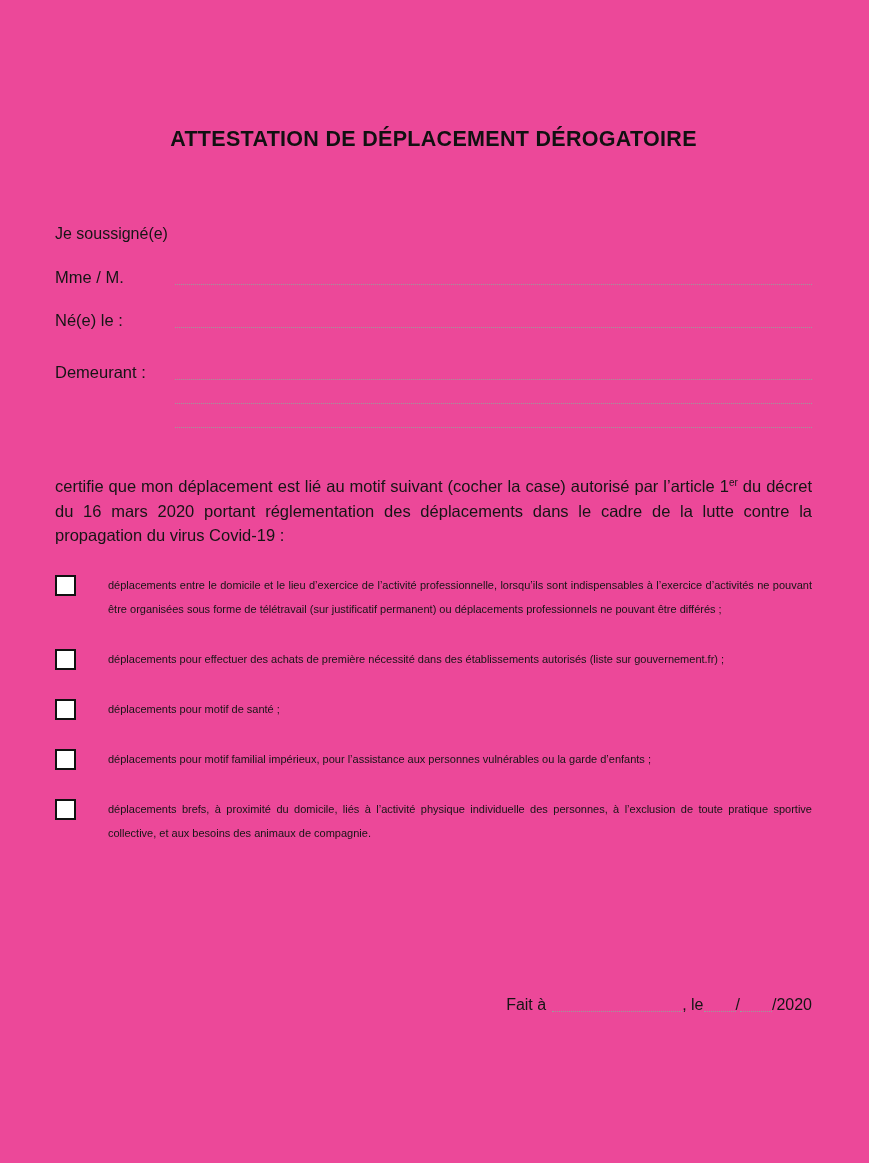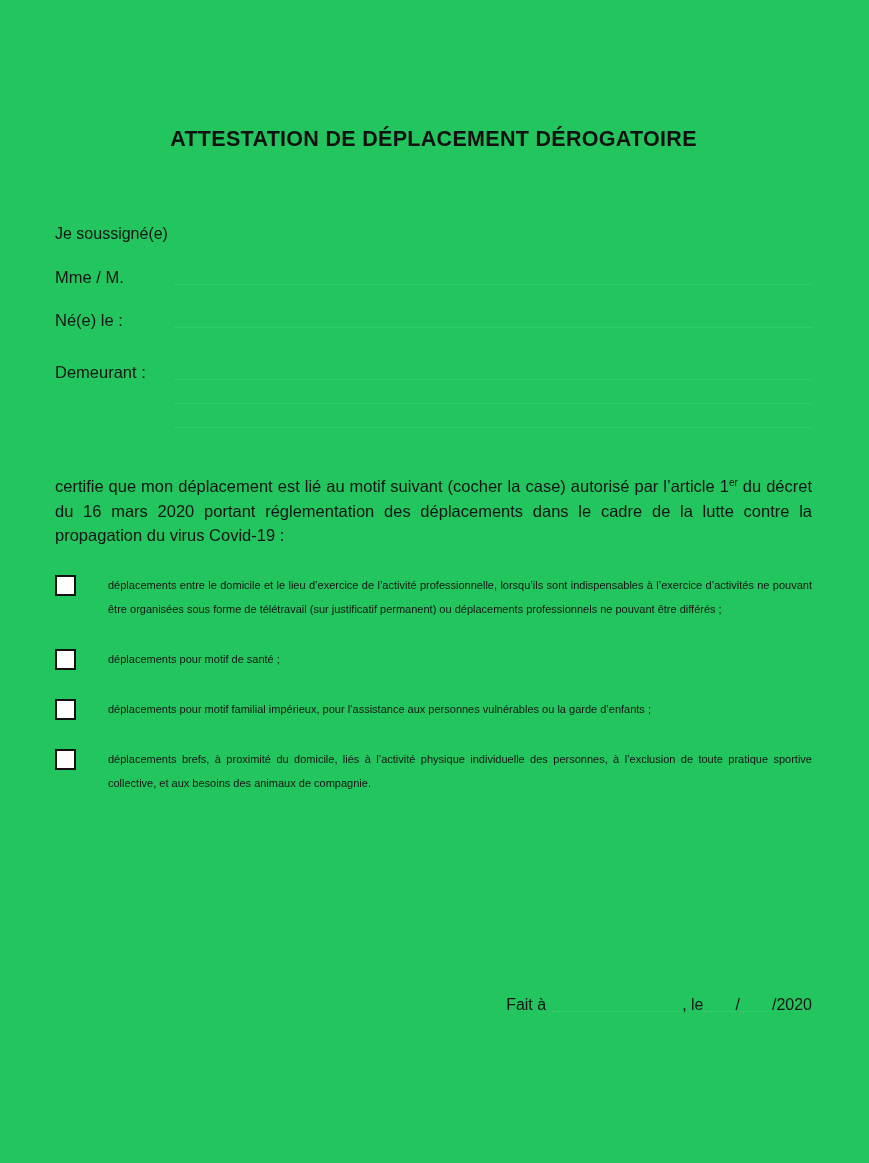--- a/index.html
+++ b/index.html
@@ -8,21 +8,21 @@
   body {
     width: 869px; height: 1163px;
     font-family: "Liberation Sans", sans-serif;
     color: #151515;
     -webkit-font-smoothing: antialiased;
   }
   .page {
     position: relative;
     width: 869px; height: 1163px;
     padding: 126px 57px 0 55px;
-    background: #22c55e;
+    background: #ec4899;
     overflow: hidden;
   }
   .title {
     margin: 0;
     font-size: 21.5px;
     line-height: 26px;
     font-weight: 700;
     text-align: center;
     letter-spacing: 0.3px;
     color: #111111;
@@ -152,20 +152,24 @@
 
   <p class="certify"><span>certifie que mon déplacement est lié au motif suivant (cocher la case) autorisé par l’article 1</span><sup class="sup">er</sup><span> du décret du 16 mars 2020 portant réglementation des déplacements dans le cadre de la lutte contre la propagation du virus Covid-19 :</span></p>
 
   <div class="motifs">
 
     <div class="motif">
       <span class="checkbox"></span>
       <p class="motif-text">déplacements entre le domicile et le lieu d’exercice de l’activité professionnelle, lorsqu’ils sont indispensables à l’exercice d’activités ne pouvant être organisées sous forme de télétravail (sur justificatif permanent) ou déplacements professionnels ne pouvant être différés ;</p>
     </div>
 
+    <div class="motif">
+      <span class="checkbox"></span>
+      <p class="motif-text">déplacements pour effectuer des achats de première nécessité dans des établissements autorisés (liste sur gouvernement.fr) ;</p>
+    </div>
 
     <div class="motif">
       <span class="checkbox"></span>
       <p class="motif-text">déplacements pour motif de santé ;</p>
     </div>
 
     <div class="motif">
       <span class="checkbox"></span>
       <p class="motif-text">déplacements pour motif familial impérieux, pour l’assistance aux personnes vulnérables ou la garde d’enfants ;</p>
     </div>

